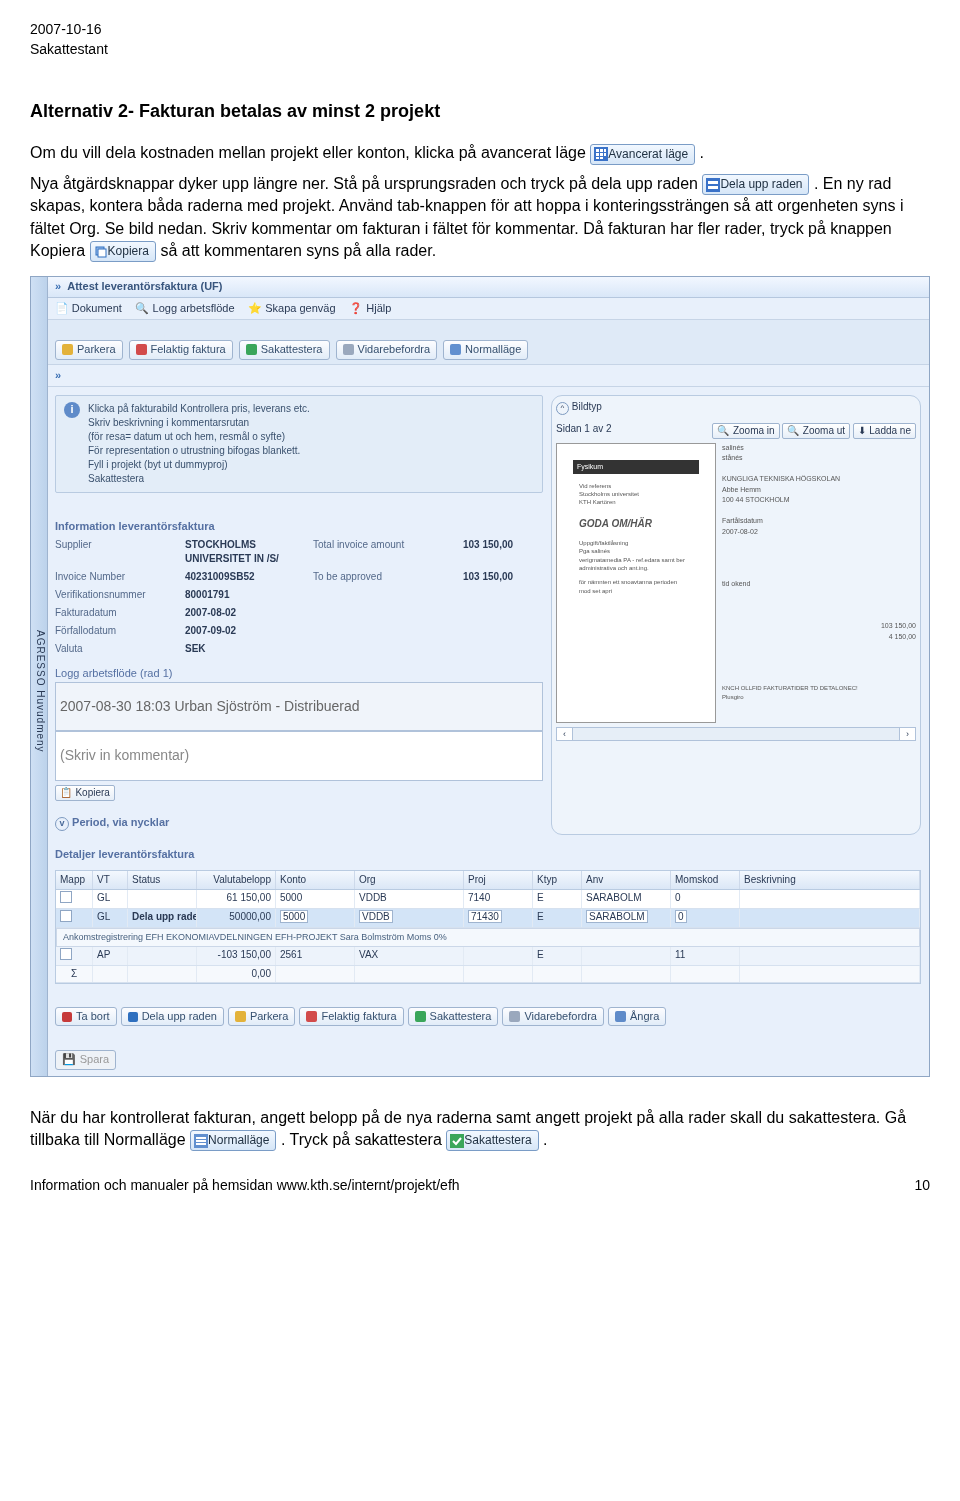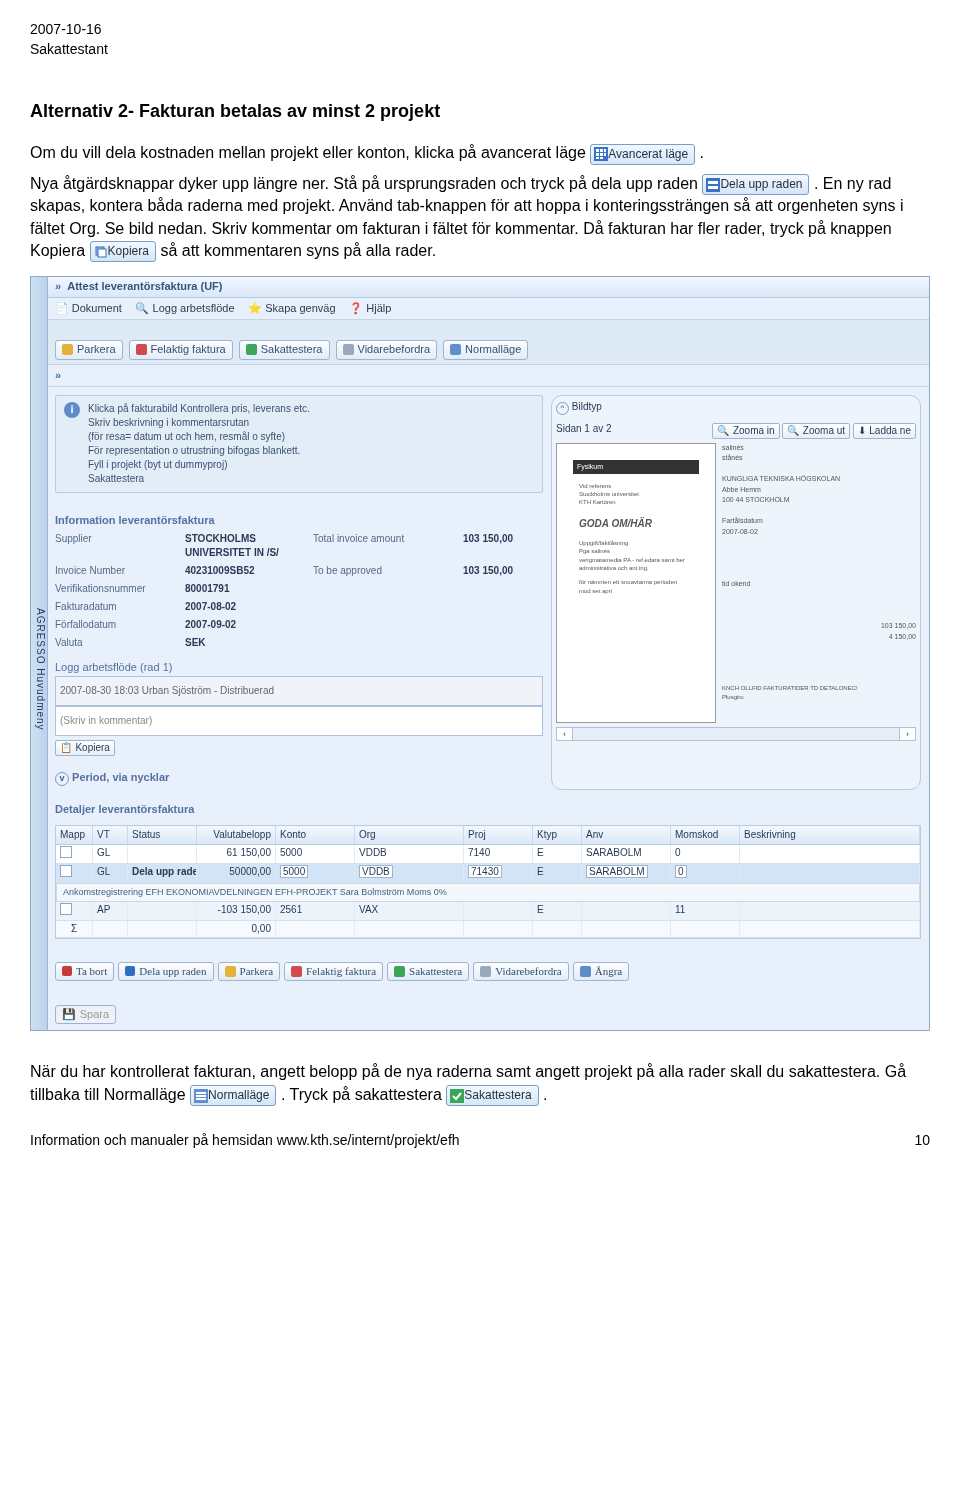--- a/index.html
+++ b/index.html
@@ -16,45 +16,45 @@
   .shot .subbar{display:flex;gap:14px;padding:3px 6px;border-bottom:1px solid #c6d4e6;align-items:center;}
   .shot .subbar span{display:inline-flex;align-items:center;gap:3px;}
   .shot .toolbar{display:flex;gap:6px;padding:4px 6px;border-bottom:1px solid #c6d4e6;background:#dfeaf7;}
   .tbtn{display:inline-flex;align-items:center;gap:4px;border:1px solid #9fb4cf;border-radius:3px;background:linear-gradient(#fdfdff,#e1ecf8);padding:1px 6px;font-size:11px;color:#36506f;margin-top:16px;}
   .tbtn .sq{width:11px;height:11px;border-radius:2px;}
   .sidebar{position:absolute;left:0;top:0;bottom:0;width:16px;background:linear-gradient(90deg,#cfe0f4,#bcd2eb);border-right:1px solid #9fb4cf;writing-mode:vertical-rl;text-align:center;font-size:10px;color:#2a3a55;padding-top:30px;letter-spacing:1px;}
   .body{display:flex;gap:8px;padding:8px 8px 8px 24px;}
   .leftcol{flex:1;}
   .info-box{background:#e3edf8;border:1px solid #b9cbe1;border-radius:2px;padding:6px 8px;font-size:10px;color:#3a516e;display:flex;gap:8px;align-items:flex-start;}
   .info-box .i{width:16px;height:16px;border-radius:50%;background:#5f8bc9;color:#fff;display:inline-flex;align-items:center;justify-content:center;font-weight:bold;font-size:11px;flex:0 0 auto;}
-  .sect-title{font-weight:bold;color:#5570a2;margin:20px 0 4px 0;font-size:11px;}
+  .sect-title{font-weight:bold;color:#5570a2;margin:26px 0 4px 0;font-size:11px;}
   .grid2{display:grid;grid-template-columns:120px 1fr 140px 80px;gap:4px 10px;font-size:10px;color:#2a3a55;}
   .grid2 .lbl{color:#54698a;}
   .grid2 .val{font-weight:bold;}
   .log-head{font-size:11px;color:#5570a2;margin-top:10px;}
-  .input-line{border:1px solid #b0c2da;background:#fff;padding:7px 4px;font-size:10px;color:#666;}
+  .input-line{border:1px solid #b0c2da;background:#fff;padding:14px 4px;font-size:14px;color:#666;}
   .smallbtn{display:inline-flex;align-items:center;gap:3px;border:1px solid #9fb4cf;border-radius:2px;background:linear-gradient(#fff,#e6eef8);padding:0 4px;font-size:10px;margin-top:4px;}
   .rightcol{flex:0 0 360px;border:1px solid #b9cbe1;border-radius:11px;background:#eef4fb;padding:4px;}
   .rightcol .toprow{display:flex;justify-content:space-between;align-items:center;font-size:10px;margin-bottom:4px;}
   .thumb{display:flex;gap:6px;}
   .sheet{width:160px;height:280px;background:#fff;border:1px solid #999;font-size:6px;color:#555;padding:22px;box-sizing:border-box;overflow:hidden;}
   .sheet .dark{background:#333;color:#fff;padding:2px 4px;margin:-6px -6px 4px -6px;font-size:7px;}
   .txtcol{flex:1;font-size:7px;color:#555;line-height:1.5;}
   .table{margin:8px 8px 4px 24px;border:1px solid #b9cbe1;font-size:10px;}
   .thead{display:flex;background:linear-gradient(#f3f8fe,#dbe7f6);border-bottom:1px solid #b9cbe1;}
   .thead div{padding:2px 4px;border-right:1px solid #cdd9ea;}
   .trow{display:flex;border-bottom:1px solid #d6e1ef;background:#fff;}
   .trow div{padding:1px 4px;border-right:1px solid #e2eaf4;overflow:hidden;white-space:nowrap;}
   .trow.alt{background:#edf3fb;}
   .trow.hl{background:#d3e4f7;}
   .footbar{background:#f4f8fd;border:1px solid #cbd7e8;padding:2px 6px;font-size:9px;color:#47607e;}
   .cbox{width:10px;height:10px;border:1px solid #8fa6c4;display:inline-block;background:#fff;}
   .icoX{display:inline-block;width:10px;height:10px;background:#c63a3a;border-radius:2px;position:relative;}
   .icoPlus{display:inline-block;width:10px;height:10px;background:#2e6fbf;border-radius:2px;}
-  .tblbtns{display:flex;gap:4px;padding:3px 16px 6px 24px;flex-wrap:wrap;font-family:Liberation Serif, serif;}
+  .tblbtns{display:flex;gap:4px;padding:3px 16px 6px 24px;flex-wrap:wrap;}
   
   .cMapp{flex:0 0 28px}.cVT{flex:0 0 26px}.cSt{flex:0 0 60px}.cVal{flex:0 0 70px;text-align:right}
   .cKonto{flex:0 0 70px}.cOrg{flex:0 0 100px}.cProj{flex:0 0 60px}.cKtyp{flex:0 0 40px}
   .cAnv{flex:0 0 80px}.cMoms{flex:0 0 60px}.cBesk{flex:1}
 </style>
 </head>
 <body>
 
 <div class="page">
 

